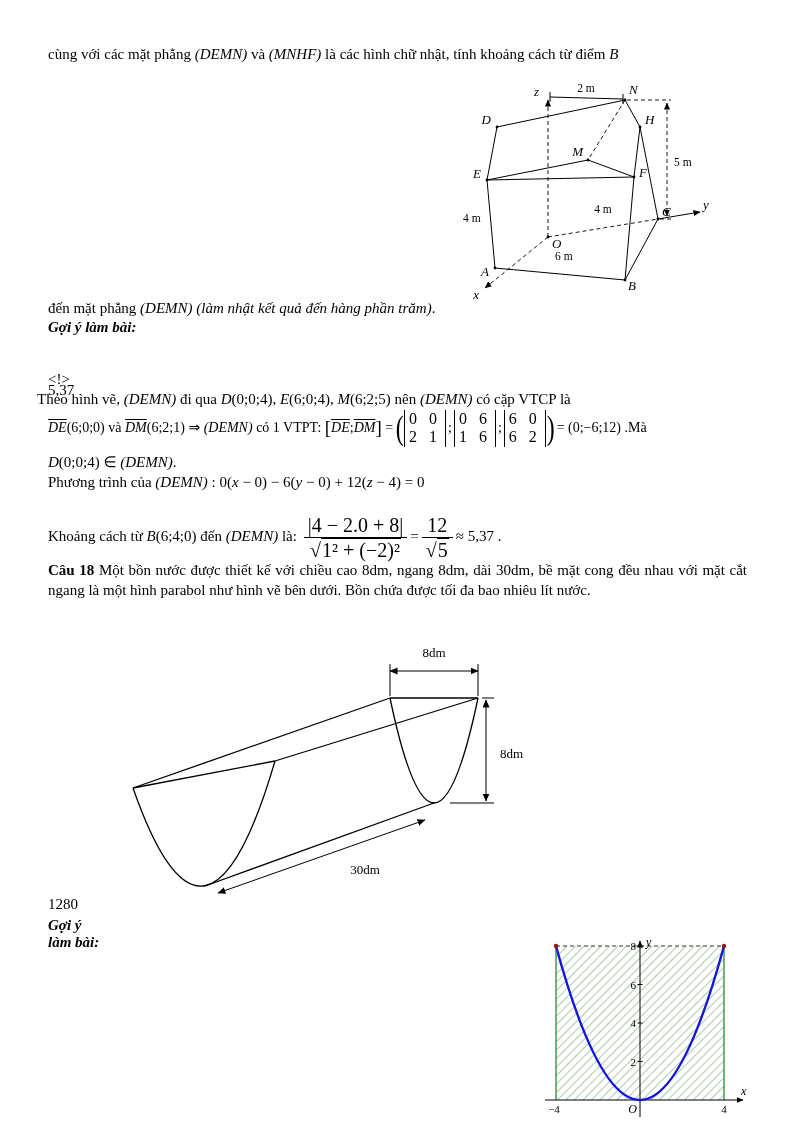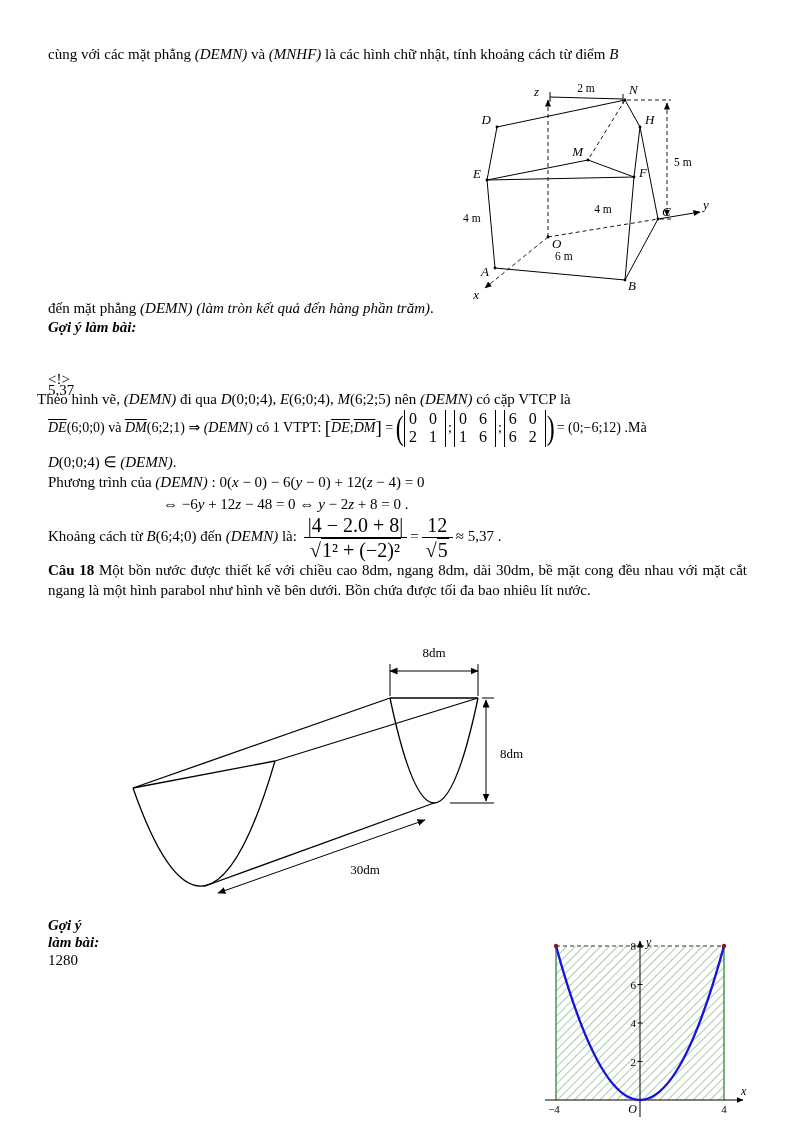--- a/index.html
+++ b/index.html
@@ -95,36 +95,35 @@
     <text x="34" y="198" text-anchor="end">A</text>
     <text x="173" y="212">B</text>
     <text x="24" y="221" text-anchor="end">x</text>
     <text class="dim" x="131" y="14" text-anchor="middle">2 m</text>
     <text class="dim" x="219" y="88">5 m</text>
     <text class="dim" x="8" y="144">4 m</text>
     <text class="dim" x="148" y="135" text-anchor="middle">4 m</text>
     <text class="dim" x="100" y="182">6 m</text>
   </svg>
 
-  <div class="tline" style="top:300px;left:48px;"><span>đến mặt phẳng </span><span class="i">(DEMN)</span><span> </span><span class="i">(làm tròn kết quả đến hàng phần trăm)</span><span>.</span></div>
+  <div class="tline" style="top:300px;left:48px;"><span>đến mặt phẳng </span><span class="i">(DEMN)</span><span> </span><span class="i">(làm nhật kết quả đến hàng phần trăm)</span><span>.</span></div>
 
   <div class="tline bi" style="top:319px;left:48px;">Gợi ý làm bài:</div>
   <div class="tline" style="top:338px;left:48px;margin-top:44px;">5,37</div>
 
   <div class="tline" style="top:371px;left:48px;">&lt;!&gt;</div>
 
   <div class="tline" style="top:391px;left:37px;"><span>Theo hình vẽ, </span><span class="i">(DEMN)</span><span> đi qua </span><span class="i">D</span><span>(0;0;4),  </span><span class="i">E</span><span>(6;0;4),  </span><span class="i">M</span><span>(6;2;5)  nên  </span><span class="i">(DEMN)</span><span>  có cặp VTCP là</span></div>
 
   <div class="tline mathline" style="top:410px;left:48px;">
     <span><span class="ov">DE</span><span>(6;0;0)  và  </span><span class="ov">DM</span><span>(6;2;1) ⇒ </span><span class="i">(DEMN)</span><span> có 1 VTPT: </span><span class="bb">[</span><span class="ov">DE</span><span>;</span><span class="ov">DM</span><span class="bb">]</span><span> = </span></span><span class="bp">(</span><span class="det"><span>0 0</span><span>2 1</span></span><span>;</span><span class="det"><span>0 6</span><span>1 6</span></span><span>;</span><span class="det"><span>6 0</span><span>6 2</span></span><span class="bp">)</span><span><span> = (0;−6;12)</span><span> .Mà</span></span>
   </div>
 
   <div class="tline" style="top:453px;left:48px;"><span class="i">D</span><span>(0;0;4) ∈ </span><span class="i">(DEMN)</span><span>.</span></div>
   <div class="tline" style="top:474px;left:48px;"><span>Phương trình của </span><span class="i">(DEMN)</span><span> : 0(</span><span class="i">x</span><span> − 0) − 6(</span><span class="i">y</span><span> − 0) + 12(</span><span class="i">z</span><span> − 4) = 0</span></div>
-  <div class="tline" style="top:496px;left:163px;"><span>⇔ −6</span><span class="i">y</span><span> + 12</span><span class="i">z</span><span> − 48 = 0  ⇔  </span><span class="i">y</span><span> − 2</span><span class="i">z</span><span> + 8 = 0 .</span></div>
 
   <div class="tline" style="top:513px;left:48px;">
     <span><span>Khoảng cách từ </span><span class="i">B</span><span>(6;4;0) đến </span><span class="i">(DEMN)</span><span> là: </span></span><span class="frac"><span class="num">|4 − 2.0 + 8|</span><span class="den"><span>√</span><span class="sqrt-body">1² + (−2)²</span></span></span><span>=</span><span class="frac"><span class="num">12</span><span class="den"><span>√</span><span class="sqrt-body">5</span></span></span><span>≈ 5,37 .</span>
   </div>
 
   <div class="para" style="top:560px;left:48px;width:699px;"><span class="b">Câu 18</span><span> Một bồn nước được thiết kế với chiều cao 8dm, ngang 8dm, dài 30dm, bề mặt cong đều nhau với mặt cắt ngang là một hình parabol như hình vẽ bên dưới. Bồn chứa được tối đa bao nhiêu lít nước.</span></div>
 
   <svg style="left:120px;top:638px;" width="420" height="280" viewBox="0 0 420 280">
     <defs>
       <marker id="arr2" markerWidth="10" markerHeight="9" refX="7.5" refY="3.5" orient="auto" markerUnits="userSpaceOnUse">
@@ -152,21 +151,21 @@
       <line x1="366" y1="62" x2="366" y2="163" marker-start="url(#arr2s)" marker-end="url(#arr2)"></line>
       <line x1="98" y1="255" x2="305" y2="182" marker-start="url(#arr2s)" marker-end="url(#arr2)"></line>
     </g>
     <text class="dim" x="314" y="19" text-anchor="middle" style="font-size:13px;">8dm</text>
     <text class="dim" x="380" y="120" style="font-size:13px;">8dm</text>
     <text class="dim" x="245" y="236" text-anchor="middle" style="font-size:13px;">30dm</text>
   </svg>
 
   <div class="tline bi" style="top:917px;left:48px;">Gợi ý</div>
   <div class="tline bi" style="top:934px;left:48px;text-align:center;">làm bài:</div>
-  <div class="tline" style="top:952px;left:48px;">1280</div>
+  <div class="tline" style="top:896px;left:48px;">1280</div>
 
   <svg style="left:535px;top:935px;" width="215" height="186" viewBox="0 0 215 186">
     <defs>
       <pattern id="hatch" width="6" height="6" patternUnits="userSpaceOnUse" patternTransform="rotate(45)">
         <line x1="0" y1="0" x2="0" y2="6" stroke="#3f8f3f" stroke-width="1"></line>
       </pattern>
       <marker id="arr3" markerWidth="9" markerHeight="8" refX="6.5" refY="3" orient="auto" markerUnits="userSpaceOnUse">
         <path d="M0,0 L7,3 L0,6 Z" fill="#000"></path>
       </marker>
     </defs>

